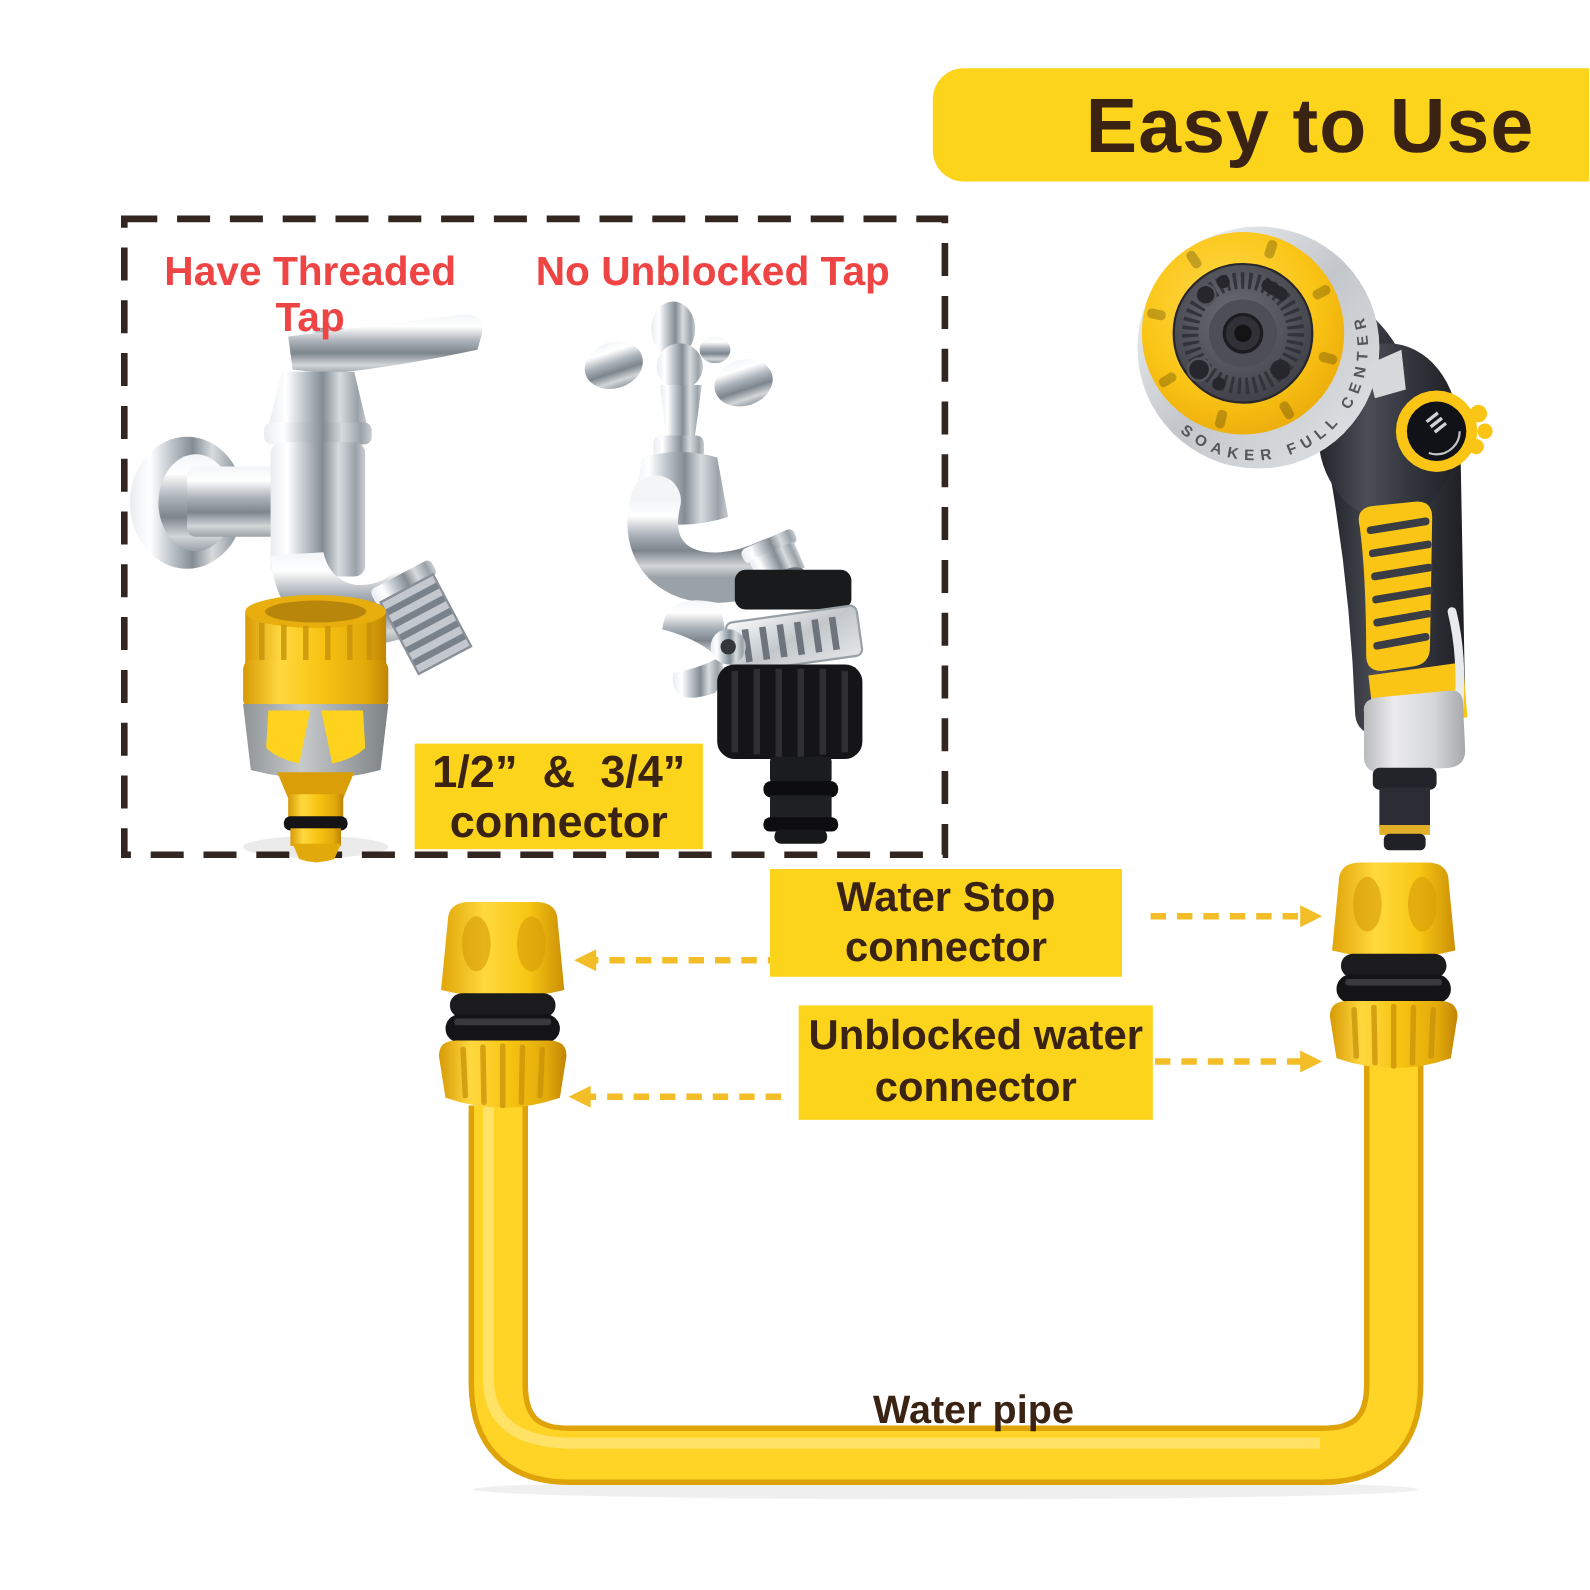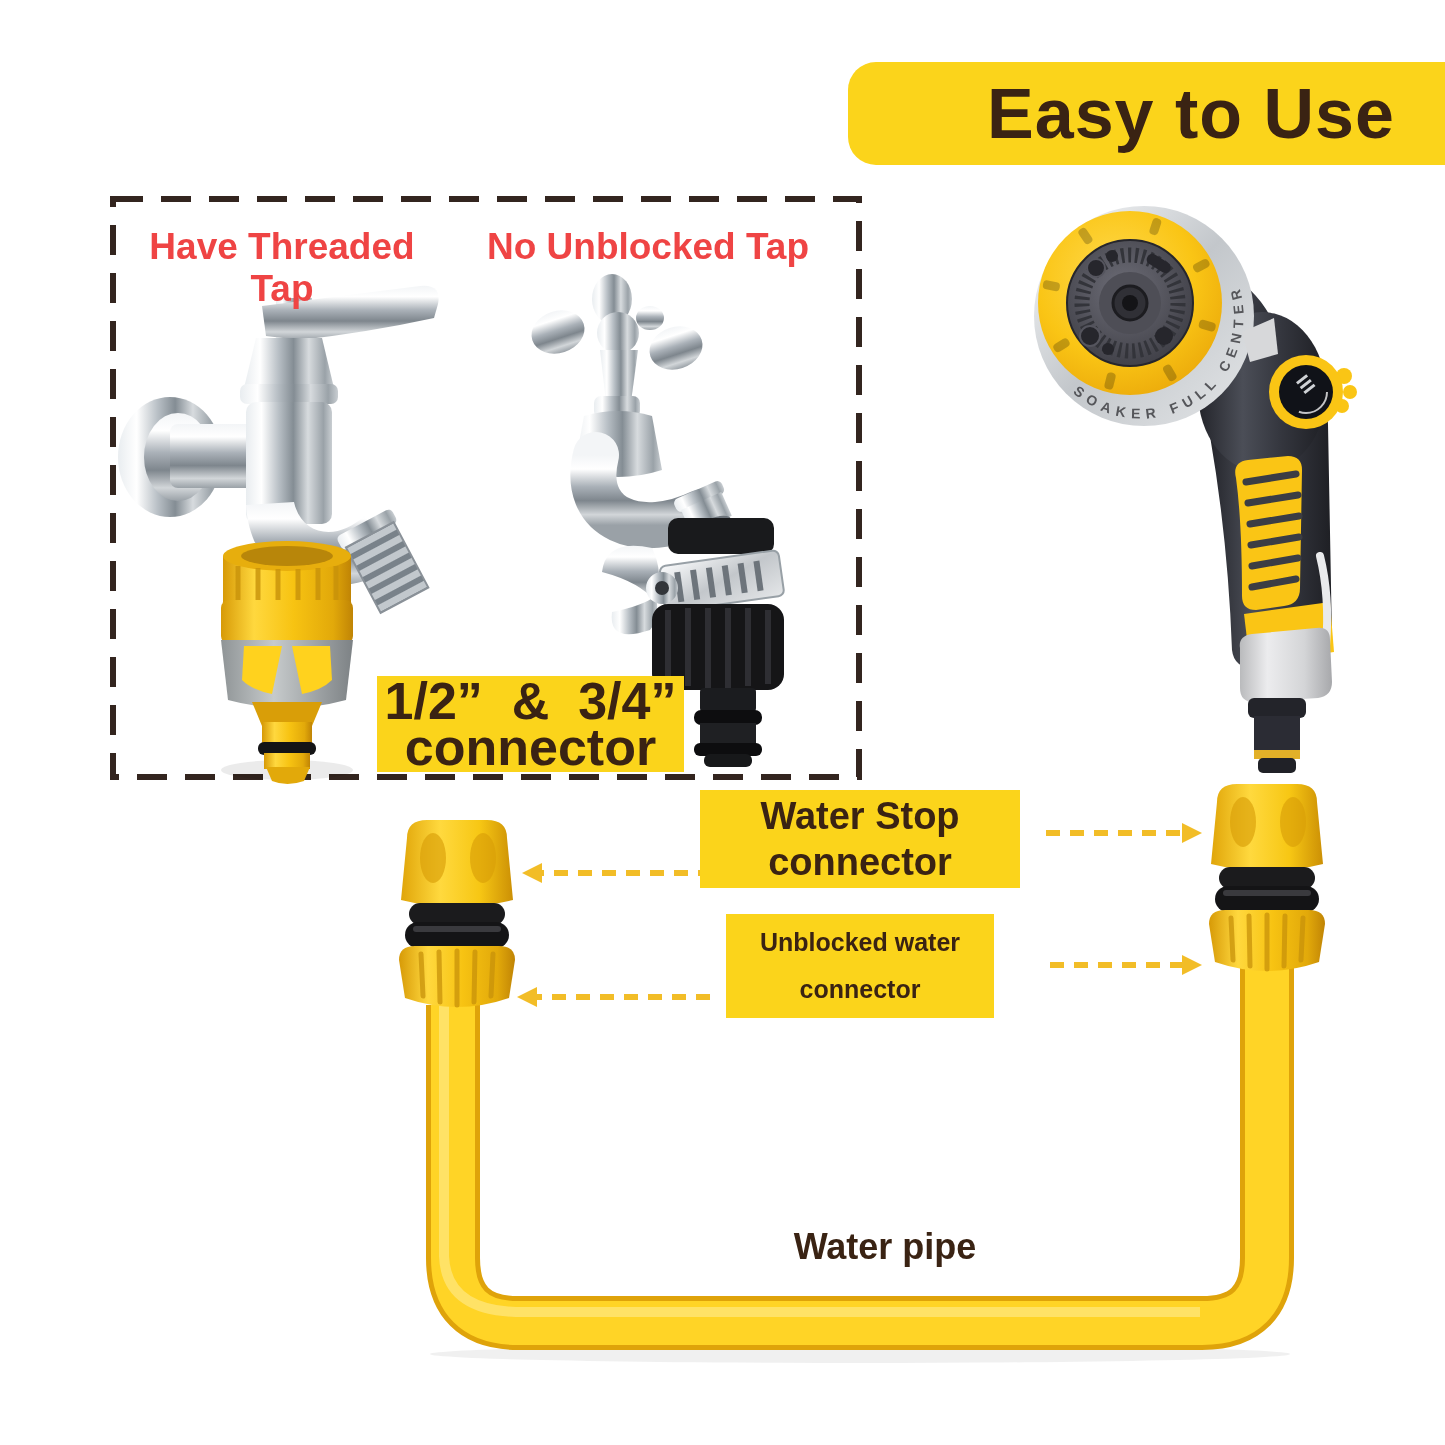--- a/index.html
+++ b/index.html
@@ -8,25 +8,25 @@
   .scene{position:absolute;left:0;top:0;z-index:1;}
   .lbl{position:absolute;z-index:2;}
   .title-box{left:848px;top:62px;width:686px;height:103px;background:#FBD41B;
              border-radius:28px 0 0 28px;display:flex;align-items:center;justify-content:center;}
   .title-box span{font-size:70px;font-weight:bold;color:#3A2313;letter-spacing:1px;}
   .col-heading{top:226px;width:330px;text-align:center;font-size:37px;font-weight:bold;color:#ef4444;}
   .heading-left{left:117px;}
   .heading-right{left:483px;}
   .yellow-box{background:#FBD41B;display:flex;flex-direction:column;align-items:center;justify-content:center;
               font-weight:bold;color:#3A2313;text-align:center;}
-  .size-label{left:377px;top:676px;width:307px;height:96px;font-size:52px;line-height:46px;}
+  .size-label{left:377px;top:676px;width:262px;height:96px;font-size:41px;line-height:46px;}
   .size-label .l1{white-space:pre;}
   .water-stop-label{left:700px;top:790px;width:320px;height:98px;font-size:38px;line-height:46px;}
-  .unblocked-label{left:726px;top:914px;width:268px;height:104px;font-size:25px;line-height:47px;}
-  .water-pipe-label{left:760px;top:1226px;width:250px;text-align:center;font-size:36px;font-weight:bold;color:#3A2313;}
+  .unblocked-label{left:726px;top:914px;width:322px;height:104px;font-size:38px;line-height:47px;}
+  .water-pipe-label{left:760px;top:1261px;width:250px;text-align:center;font-size:36px;font-weight:bold;color:#3A2313;}
 </style>
 </head>
 <body>
 
 <div class="canvas">
 
   <svg class="scene" width="1445" height="1445" viewBox="0 0 1445 1445">
     <defs>
       <linearGradient id="chromeH" x1="0" y1="0" x2="1" y2="0">
         <stop offset="0" stop-color="#e9edf0"></stop>

